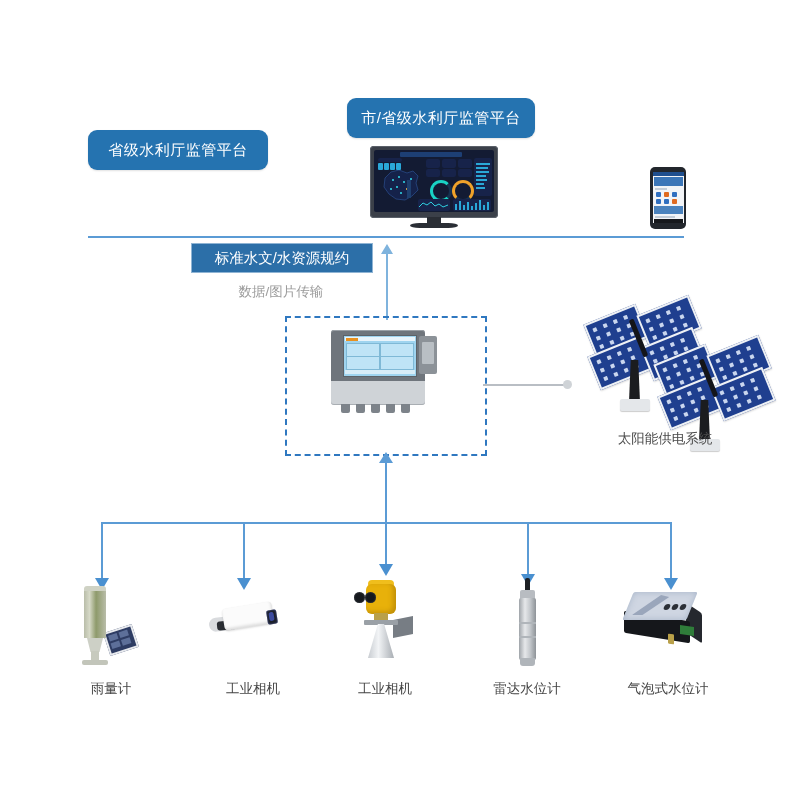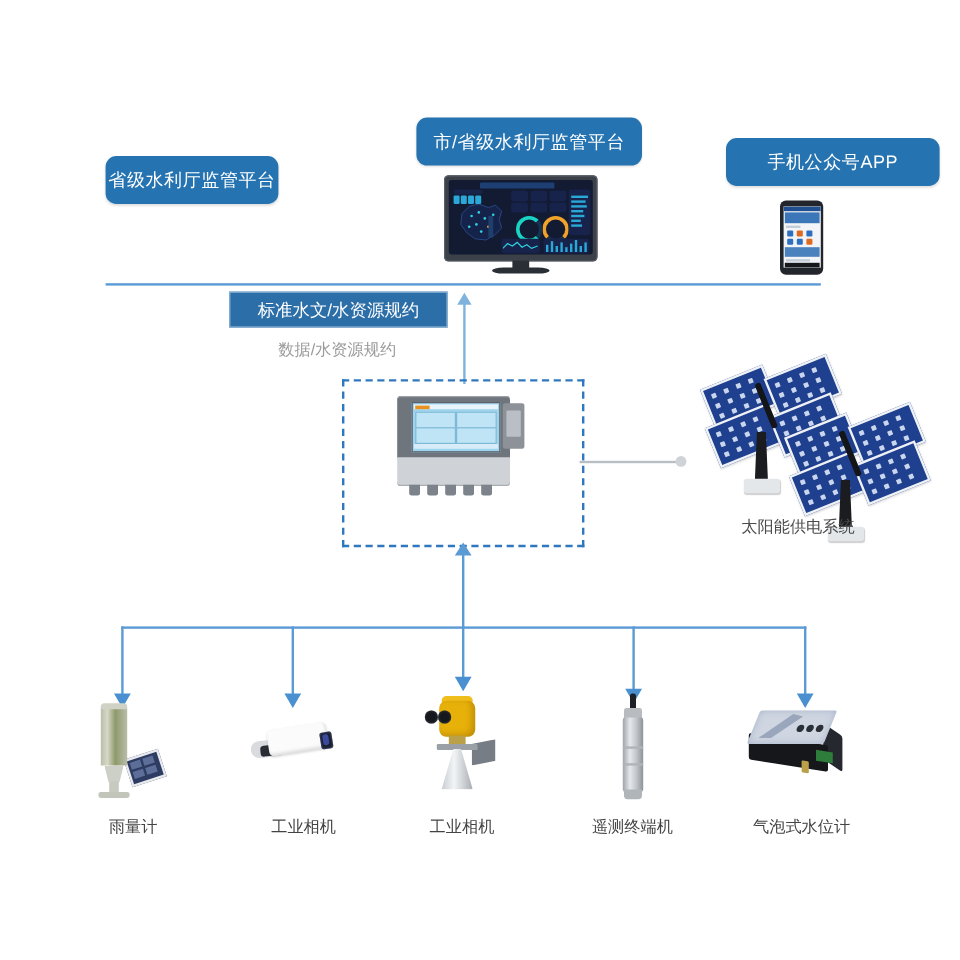--- a/index.html
+++ b/index.html
@@ -17,21 +17,21 @@
     position:absolute;
     background:#2573b0;
     color:#ffffff;
     border-radius:9px;
     display:flex;align-items:center;justify-content:center;
     font-size:15px;
     letter-spacing:.5px;
     box-shadow:0 1px 2px rgba(0,0,0,.12);
     white-space:nowrap;
   }
-  .pill.prov{left:88px;top:130px;width:144px;height:40px;}
+  .pill.prov{left:88px;top:130px;width:180px;height:40px;}
   .pill.city{left:347px;top:98px;width:188px;height:40px;}
   .pill.app{left:605px;top:115px;width:178px;height:40px;}
 
   
   .protocol{
     position:absolute;left:191px;top:243px;width:180px;height:28px;
     background:#2c6fa8;color:#fff;font-size:14.5px;
     display:flex;align-items:center;justify-content:center;
     border:1px solid #8fb4d4;
     white-space:nowrap;
@@ -259,23 +259,20 @@
 <div id="stage">
 
   <div class="pill prov">
     <span>省级水利厅监管平台</span>
   </div>
 
   <div class="pill city">
     <span>市/省级水利厅监管平台</span>
   </div>
 
-  <div class="pill app">
-    <span>手机公众号APP</span>
-  </div>
 
   <div class="monitor">
     <div class="mon-bezel">
       <div class="mon-screen">
         <div class="d-title"></div>
 
         <svg class="d-map" viewBox="0 0 44 42">
           <path d="M6 14 L12 8 L20 6 L28 9 L34 7 L39 12 L37 19 L39 26 L33 32 L26 36 L17 35 L10 30 L5 23 Z" fill="#15224a" stroke="#2b4f8f" stroke-width="0.7"></path>
           <circle cx="14" cy="16" r="1.1" fill="#2fd0e0"></circle>
             <circle cx="20" cy="13" r="1.1" fill="#2fd0e0"></circle>
@@ -351,21 +348,21 @@
         <div class="ph-blue" style="left:1px;top:47px;width:29px;height:4px;background:#16181c;"></div>
       </div>
     </div>
   </div>
 
   <div class="backbone"></div>
 
   <div class="protocol">
     <span>标准水文/水资源规约</span>
   </div>
-  <div class="translabel">数据/水资源规约</div>
+  <div class="translabel">数据/图片传输</div>
 
   <div class="uparrow-shaft"></div>
   <div class="uparrow-head"></div>
 
   <div class="rtu-box"></div>
 
   <div class="rtu">
     <div class="rtu-upper">
       <div class="rtu-lcd">
         <div class="lcd-top"></div>
@@ -589,21 +586,21 @@
   <div class="devcap" style="left:315px;top:680px;">工业相机</div>
 
   <div class="dev" style="left:484px;top:578px;width:90px;height:92px;">
     <div class="pr-cable"></div>
     <div class="pr-top"></div>
     <div class="pr-body"></div>
     <div class="pr-band" style="top:44px;"></div>
     <div class="pr-band" style="top:58px;"></div>
     <div class="pr-tip"></div>
   </div>
-  <div class="devcap" style="left:457px;top:680px;">遥测终端机</div>
+  <div class="devcap" style="left:457px;top:680px;">雷达水位计</div>
 
   <div class="dev" style="left:620px;top:586px;width:96px;height:66px;">
     <div class="bb-side"></div>
     <div class="bb-front"></div>
     <div class="bb-top"></div>
     <div class="bb-swoosh"></div>
     <div class="bb-dot" style="left:44px;top:18px;"></div>
     <div class="bb-dot" style="left:52px;top:18px;"></div>
     <div class="bb-dot" style="left:60px;top:18px;"></div>
     <div class="bb-green"></div>

